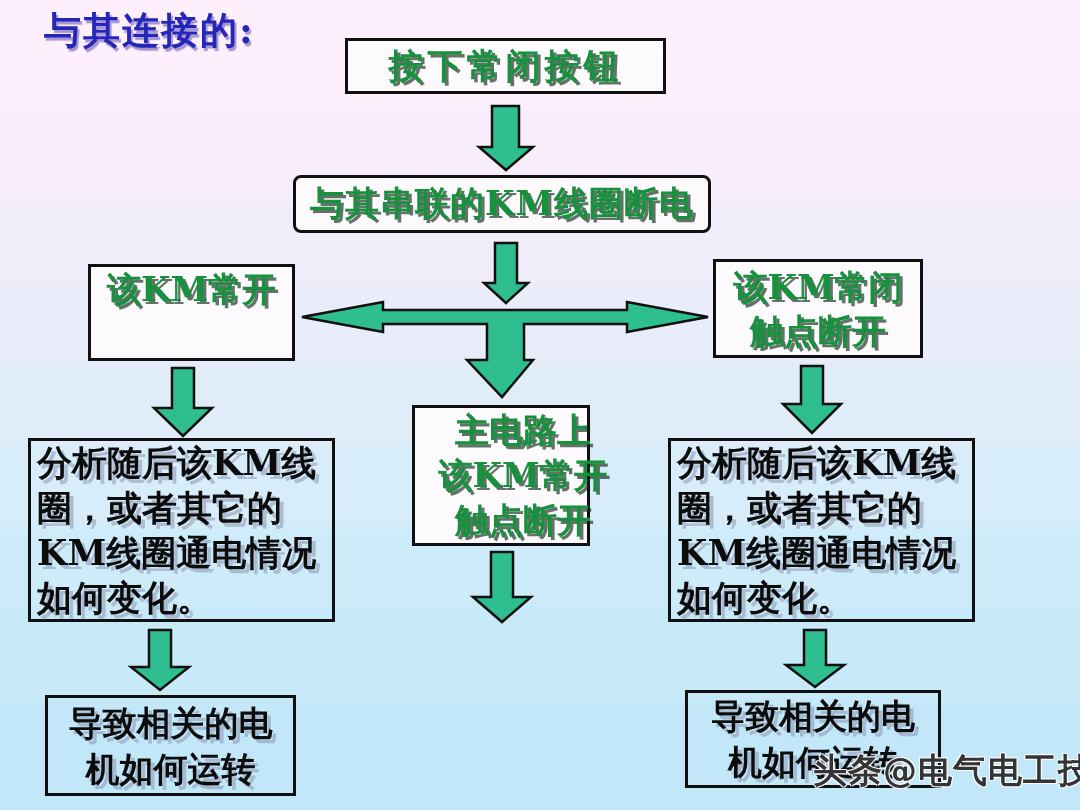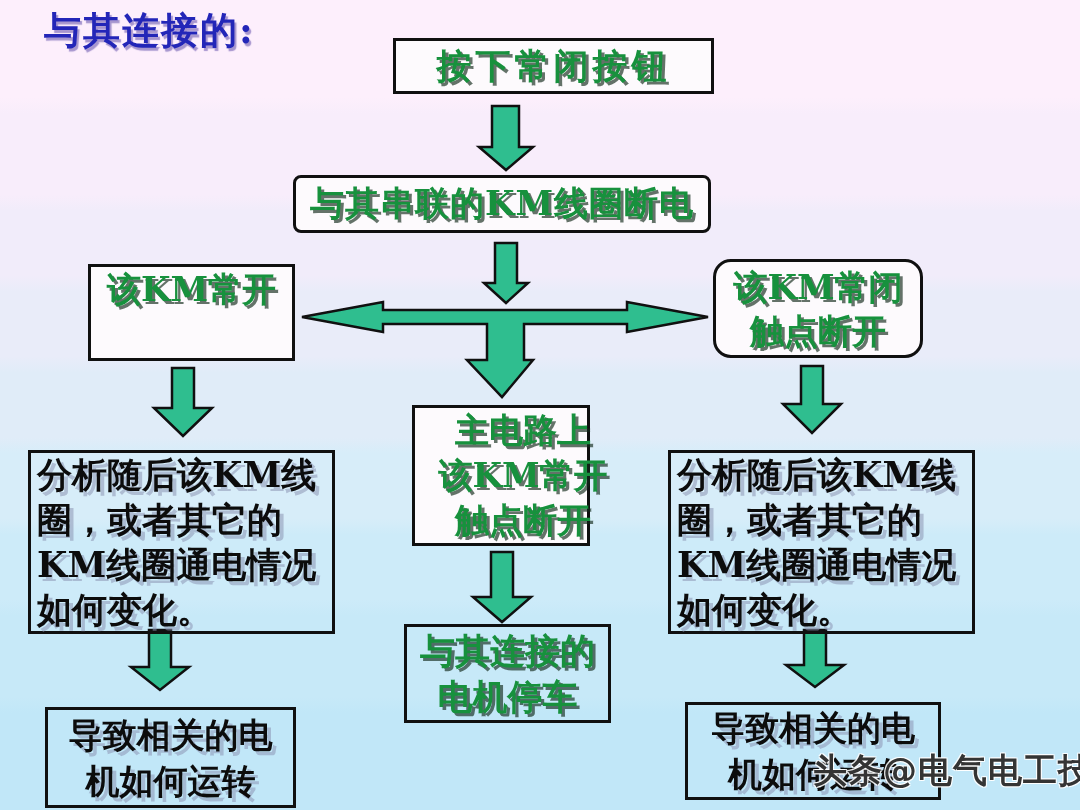--- a/index.html
+++ b/index.html
@@ -27,26 +27,26 @@
   .arrow{fill:#2fbe8f;stroke:#101010;stroke-width:2.5;stroke-linejoin:miter;}
   .node{
     position:absolute;z-index:2;box-sizing:border-box;
     border:3px solid #101010;
     display:flex;flex-direction:column;justify-content:center;align-items:center;
     font-weight:bold;text-align:center;
   }
   .fill-white{background:#fdfafd;}
   .fill-none{background:transparent;}
   .txt-green{color:#17913d;text-shadow:3px 3px 0 rgba(18,42,26,0.65);}
-  .txt-black{color:#0c0c0c;text-shadow:4px 4px 0 rgba(140,150,180,0.55);margin-top:12px;}
+  .txt-black{color:#0c0c0c;text-shadow:4px 4px 0 rgba(140,150,180,0.55);}
   .node .ln{display:block;white-space:nowrap;}
-  .n1{left:345px;top:38px;width:321px;height:56px;font-size:35px;letter-spacing:4px;margin-left:48px;}
+  .n1{left:345px;top:38px;width:321px;height:56px;font-size:35px;letter-spacing:4px;}
   .n2{left:293px;top:175px;width:418px;height:58px;font-size:34px;letter-spacing:1px;border-radius:8px;}
   .n3{left:88px;top:264px;width:207px;height:97px;font-size:34px;line-height:44px;justify-content:space-between;}
-  .n4{left:713px;top:259px;width:210px;height:99px;font-size:34px;line-height:44px;border-radius:18px;}
+  .n4{left:713px;top:259px;width:210px;height:99px;font-size:34px;line-height:44px;}
   .n5{left:412px;top:405px;width:178px;height:141px;font-size:34px;line-height:45px;padding-left:44px;}
   .n6{left:404px;top:624px;width:207px;height:99px;font-size:35px;line-height:46px;}
   .n7{left:28px;top:438px;width:307px;height:184px;font-size:35px;line-height:45px;align-items:flex-start;text-align:left;padding-left:6px;}
   .n8{left:668px;top:438px;width:307px;height:184px;font-size:35px;line-height:45px;align-items:flex-start;text-align:left;padding-left:6px;}
   .n9{left:45px;top:695px;width:251px;height:101px;font-size:34px;line-height:46px;}
   .n10{left:685px;top:690px;width:256px;height:98px;font-size:34px;line-height:46px;}
   .watermark{
     position:absolute;left:793px;top:748px;z-index:5;
     font-family:"DejaVu Sans","Liberation Sans",sans-serif;
     font-size:34px;font-weight:bold;color:#343434;letter-spacing:1px;white-space:nowrap;
@@ -89,24 +89,20 @@
     <span class="ln">该KM常闭</span>
     <span class="ln">触点断开</span>
   </div>
 
   <div class="node n5 fill-white txt-green">
     <span class="ln">主电路上</span>
     <span class="ln">该KM常开</span>
     <span class="ln">触点断开</span>
   </div>
 
-  <div class="node n6 fill-none txt-green">
-    <span class="ln">与其连接的</span>
-    <span class="ln">电机停车</span>
-  </div>
 
   <div class="node n7 fill-none txt-black">
     <span class="ln">分析随后该KM线</span>
     <span class="ln">圈，或者其它的</span>
     <span class="ln">KM线圈通电情况</span>
     <span class="ln">如何变化。</span>
   </div>
 
   <div class="node n8 fill-none txt-black">
     <span class="ln">分析随后该KM线</span>

